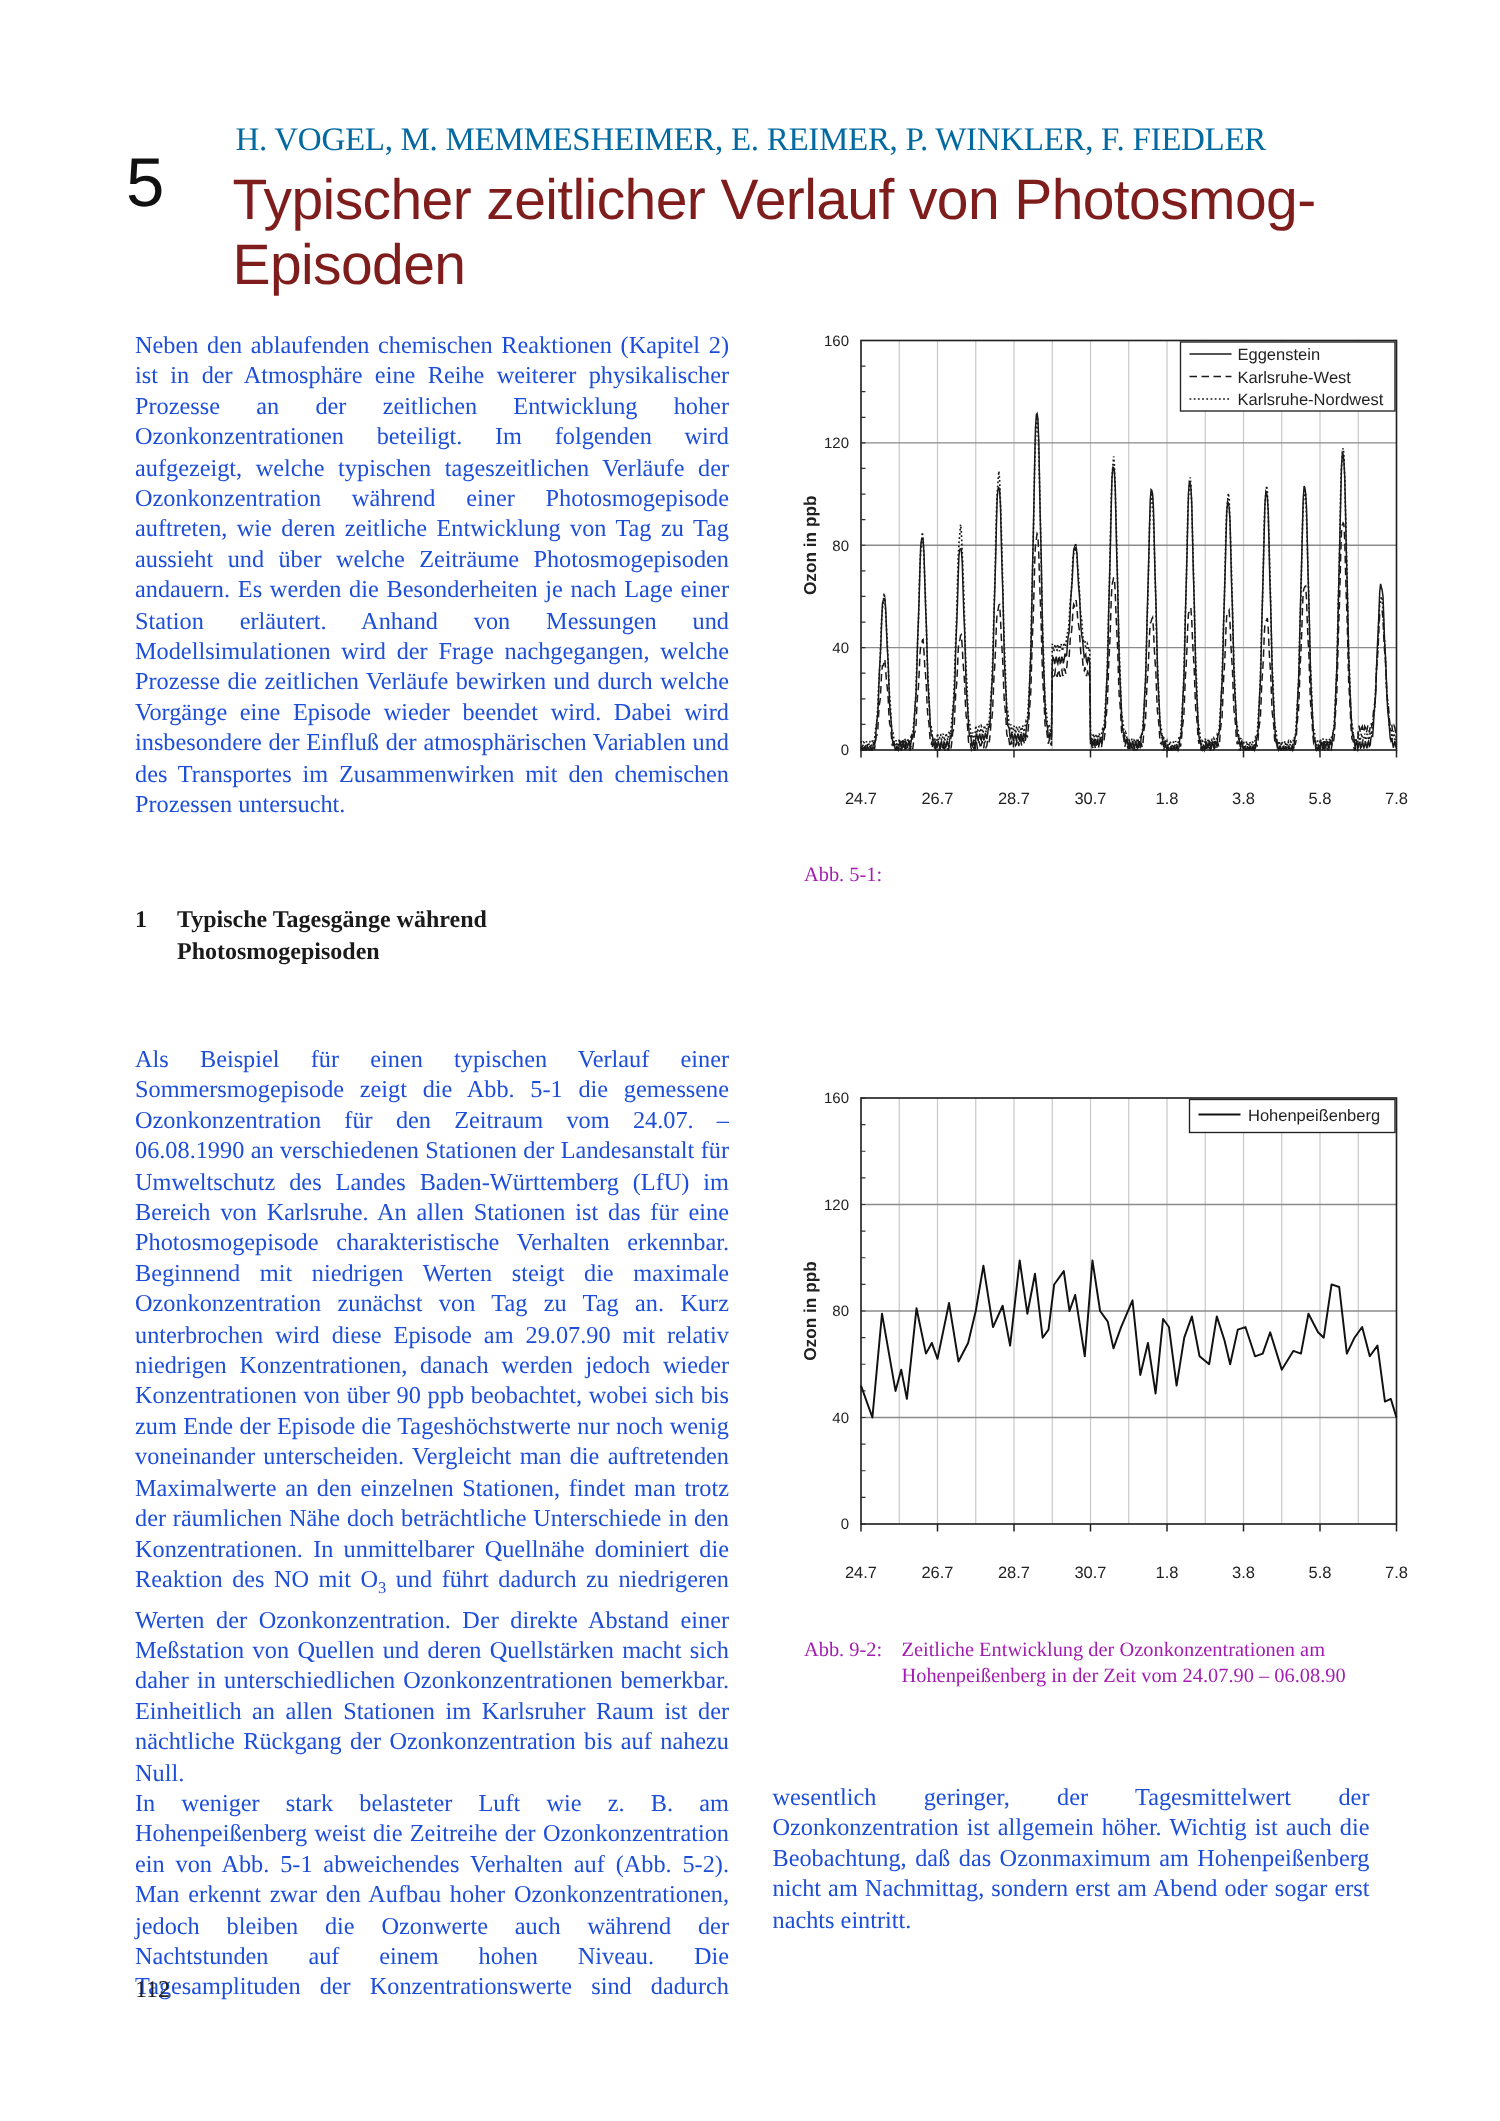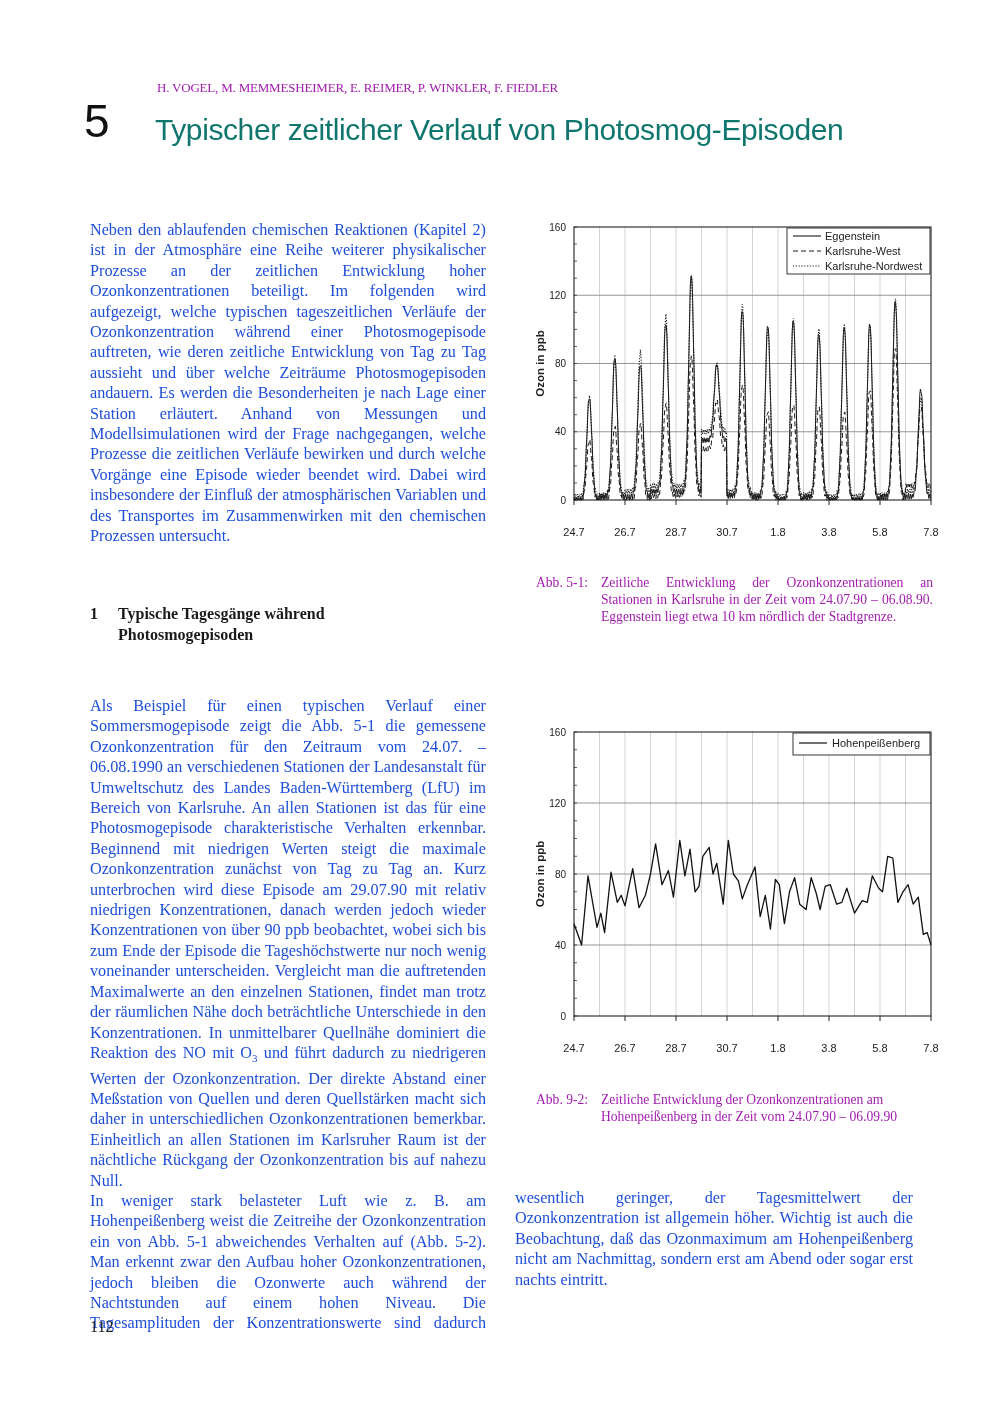--- a/index.html
+++ b/index.html
@@ -1,20 +1,20 @@
 <!DOCTYPE html>
 <html><head>
 <meta charset="utf-8">
 <style>
   html, body { margin: 0; padding: 0; background: #ffffff; }
   body { width: 1000px; height: 1414px; position: relative; overflow: hidden; color: #1a1a1a; }
 
   #chapter-num { position: absolute; left: 84px; top: 98px; font-family: "Liberation Sans", sans-serif; font-size: 46px; line-height: 46px; color: #111; }
-  #authors { position: absolute; left: 157px; top: 80px; font-family: "Liberation Serif", serif; font-size: 13px; letter-spacing: -0.2px; color: #a21caf; }
-  #title { position: absolute; left: 155px; top: 113px; font-family: "Liberation Sans", sans-serif; font-size: 30px; font-weight: normal; letter-spacing: -0.4px; color: #0f766e; margin: 0; }
+  #authors { position: absolute; left: 157px; top: 80px; font-family: "Liberation Serif", serif; font-size: 22px; letter-spacing: -0.2px; color: #0369a1; }
+  #title { position: absolute; left: 155px; top: 113px; font-family: "Liberation Sans", sans-serif; font-size: 38px; font-weight: normal; letter-spacing: -0.4px; color: #7f1d1d; margin: 0; }
 
   .col { position: absolute; font-family: "Liberation Serif", serif; font-size: 16.2px; line-height: 20.4px; text-align: justify; color: #1d4ed8; }
   .col p { margin: 0; }
   #intro { left: 90px; top: 220px; width: 396px; }
   #section-heading { position: absolute; left: 90px; top: 603px; width: 400px; font-family: "Liberation Serif", serif; font-weight: bold; font-size: 16px; line-height: 21px; color: #1a1a1a; }
   #section-heading .num { display: inline-block; width: 28px; vertical-align: top; }
   #section-heading .txt { display: inline-block; width: 330px; vertical-align: top; }
   #body1 { left: 90px; top: 664px; width: 396px; margin-top: 32px; }
   #body2 { left: 515px; top: 1188px; width: 398px; }
   #page-number { position: absolute; left: 90px; top: 1318px; font-family: "Liberation Serif", serif; font-size: 16px; color: #222; }
@@ -122,21 +122,20 @@
         <text x="300" y="30" font-size="11" font-family="Liberation Sans, sans-serif" fill="#222">Eggenstein</text>
         <line x1="268" x2="296" y1="41" y2="41" stroke="#1a1a1a" stroke-width="1.1" stroke-dasharray="5,3"></line>
         <text x="300" y="45" font-size="11" font-family="Liberation Sans, sans-serif" fill="#222">Karlsruhe-West</text>
         <line x1="268" x2="296" y1="56" y2="56" stroke="#1a1a1a" stroke-width="1.1" stroke-dasharray="1.2,1.6"></line>
         <text x="300" y="60" font-size="11" font-family="Liberation Sans, sans-serif" fill="#222">Karlsruhe-Nordwest</text>
       </g>
     </svg>
 </div>
 <div id="cap1" class="caption">
   <span class="lbl">Abb. 5-1:</span>
-  <span class="txt">Zeitliche Entwicklung der Ozonkonzentrationen an Stationen in Karlsruhe in der Zeit vom 24.07.90 – 06.08.90. Eggenstein liegt etwa 10 km nördlich der Stadtgrenze.</span>
 </div>
 
 <div id="fig2" class="figure">
   <svg id="svg2" xmlns="http://www.w3.org/2000/svg">
       <line x1="74.5" x2="74.5" y1="12" y2="296" stroke="#c8c8c8" stroke-width="0.8"></line>
       <line x1="100" x2="100" y1="12" y2="296" stroke="#c8c8c8" stroke-width="0.8"></line>
       <line x1="125.5" x2="125.5" y1="12" y2="296" stroke="#c8c8c8" stroke-width="0.8"></line>
       <line x1="151" x2="151" y1="12" y2="296" stroke="#c8c8c8" stroke-width="0.8"></line>
       <line x1="176.5" x2="176.5" y1="12" y2="296" stroke="#c8c8c8" stroke-width="0.8"></line>
       <line x1="202" x2="202" y1="12" y2="296" stroke="#c8c8c8" stroke-width="0.8"></line>
@@ -193,16 +192,16 @@
       <path d="M49.0,203.7L56.6,225.0L63.0,155.8L72.0,207.3L75.8,193.1L79.6,212.6L86.0,152.2L92.3,182.4L96.2,175.3L100.0,185.9L107.7,148.7L114.0,187.7L120.4,175.3L125.5,154.0L130.6,123.8L137.0,164.7L143.4,150.5L148.4,177.1L154.8,120.3L159.9,155.8L165.0,129.2L170.1,171.8L174.0,166.4L177.8,136.3L184.2,127.4L188.0,154.0L191.8,143.3L198.2,184.2L203.3,120.3L208.4,154.0L213.5,161.1L217.3,178.9L222.4,164.7L230.0,146.9L235.2,196.6L240.3,175.3L245.4,209.0L250.4,159.3L254.3,164.7L259.4,203.7L264.5,171.8L269.6,157.6L274.7,184.2L281.1,189.5L286.2,157.6L291.3,173.5L295.1,189.5L300.2,166.4L305.3,164.7L311.7,184.2L316.8,182.4L321.8,168.2L329.5,193.1L337.2,180.6L342.3,182.4L347.3,155.8L353.7,168.2L357.5,171.8L362.7,136.3L367.8,138.0L372.9,182.4L378.0,171.8L383.1,164.7L388.2,184.2L393.3,177.1L398.3,214.4L402.2,212.6L406.0,225.0" fill="none" stroke="#111" stroke-width="1.3" stroke-linejoin="round"></path>
       <g>
         <rect x="268" y="13" width="137" height="22" fill="#fff" stroke="#222" stroke-width="0.9"></rect>
         <line x1="274" x2="302" y1="23" y2="23" stroke="#111" stroke-width="1.2"></line>
         <text x="307" y="27" font-size="11" font-family="Liberation Sans, sans-serif" fill="#222">Hohenpeißenberg</text>
       </g>
     </svg>
 </div>
 <div id="cap2" class="caption">
   <span class="lbl">Abb. 9-2:</span>
-  <span class="txt">Zeitliche Entwicklung der Ozonkonzentrationen am Hohenpeißenberg in der Zeit vom 24.07.90 – 06.09.90</span>
+  <span class="txt">Zeitliche Entwicklung der Ozonkonzentrationen am Hohenpeißenberg in der Zeit vom 24.07.90 – 06.08.90</span>
 </div>
 
 <div id="page-number">112</div>
 
 </body></html>

